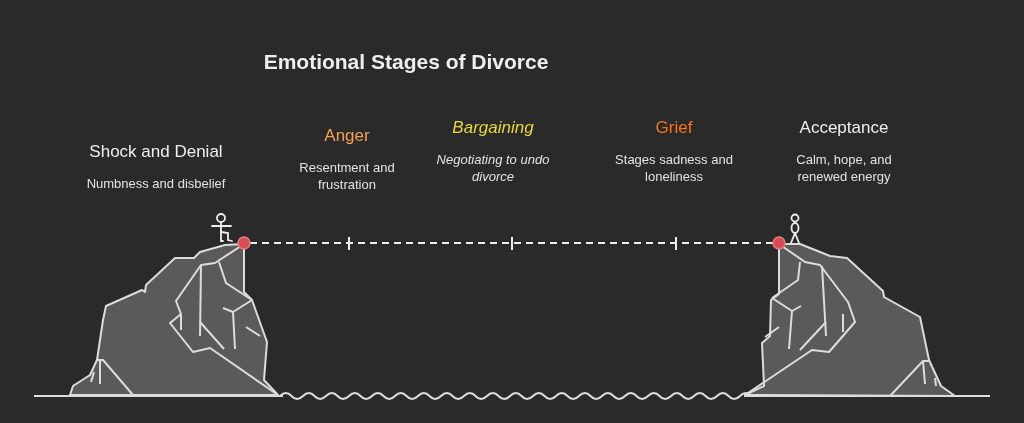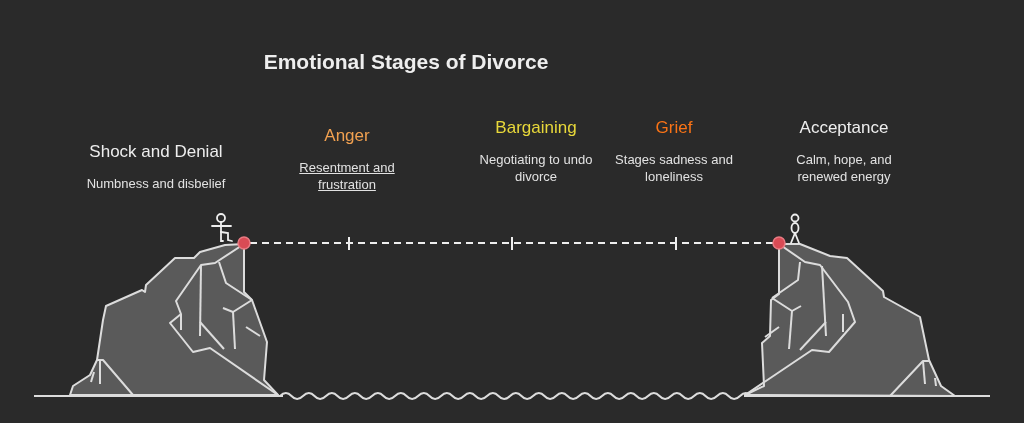--- a/index.html
+++ b/index.html
@@ -15,23 +15,23 @@
 
 <div id="canvas">
   <div class="title">Emotional Stages of Divorce</div>
 
   <div class="stage" style="left:66px;top:142px;">
     <div class="stage-name">Shock and Denial</div>
     <div class="stage-desc">Numbness and disbelief</div>
   </div>
   <div class="stage" style="left:257px;top:118px;margin-top:8px;">
     <div class="stage-name" style="color:#f0a050">Anger</div>
-    <div class="stage-desc" style="width:120px;margin-left:30px;text-decoration:underline;">Resentment and frustration</div>
+    <div class="stage-desc" style="width:120px;margin-left:30px;">Resentment and frustration</div>
   </div>
-  <div class="stage" style="left:446px;top:118px;">
+  <div class="stage" style="left:403px;top:118px;font-style:italic;">
     <div class="stage-name" style="color:#e8d83a">Bargaining</div>
     <div class="stage-desc" style="width:140px;margin-left:20px;">Negotiating to undo divorce</div>
   </div>
   <div class="stage" style="left:584px;top:118px;">
     <div class="stage-name" style="color:#f97316">Grief</div>
     <div class="stage-desc" style="width:150px;margin-left:15px;">Stages sadness and loneliness</div>
   </div>
   <div class="stage" style="left:754px;top:118px;">
     <div class="stage-name">Acceptance</div>
     <div class="stage-desc" style="width:120px;margin-left:30px;">Calm, hope, and renewed energy</div>

